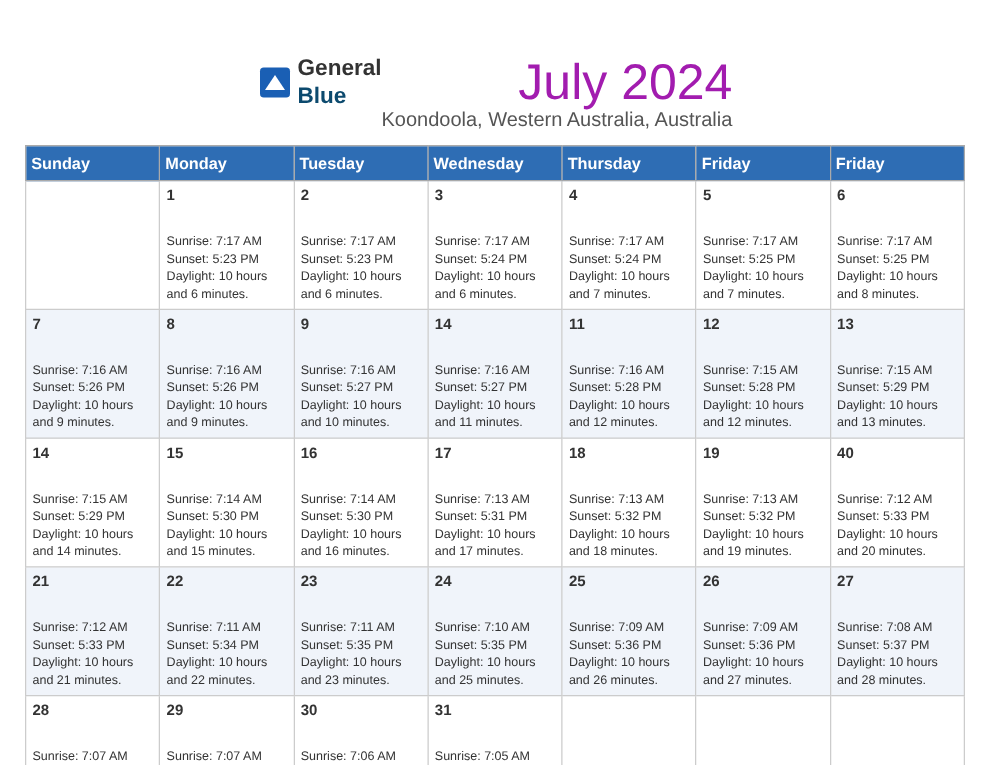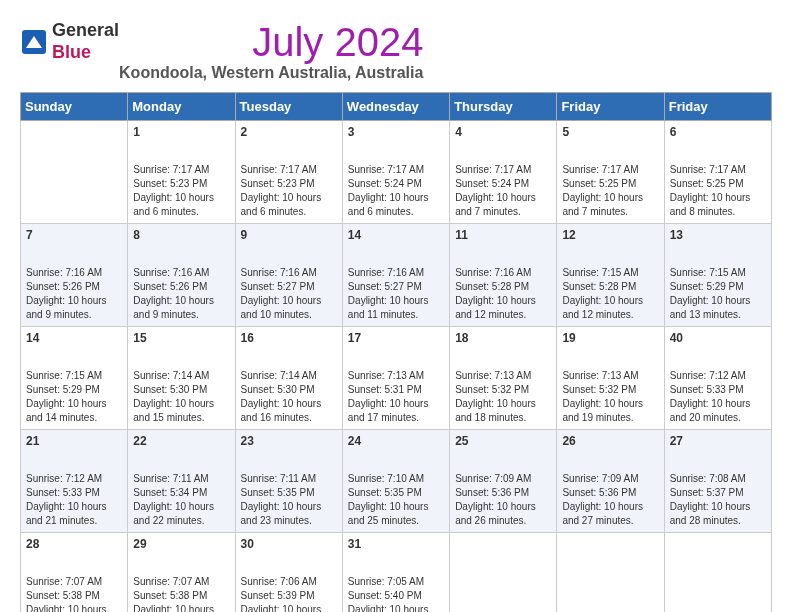--- a/index.html
+++ b/index.html
@@ -5,53 +5,53 @@
     * { box-sizing: border-box; margin: 0; padding: 0; }
     body {
       font-family: Arial, sans-serif;
       background: #fff;
       width: 792px;
       min-height: 612px;
       padding: 20px;
     }
     .header {
       display: flex;
-      justify-content: flex-start;
+      justify-content: center;
       align-items: flex-start;
       margin-bottom: 10px;
+      margin-top: 24px;
     }
     .logo {
       display: flex;
       align-items: center;
     }
     .logo-text {
       font-size: 18px;
       font-weight: bold;
       line-height: 1.2;
     }
     .logo-general { color: #333; }
-    .logo-blue { color: #be185d; }
+    .logo-blue { color: #0c4a6e; }
     .logo-icon {
       width: 28px;
       height: 28px;
       margin-right: 4px;
     }
     .title-block {
       text-align: right;
     }
     .month-title {
       font-size: 40px;
       font-weight: normal;
       color: #a21caf;
       line-height: 1.1;
     }
     .location {
       font-size: 16px;
       color: #555;
-      font-weight: bold;
     }
     table {
       width: 100%;
       border-collapse: collapse;
     }
     thead tr th {
       background-color: #2e6db4;
       color: #fff;
       font-size: 13px;
       padding: 6px 4px;

